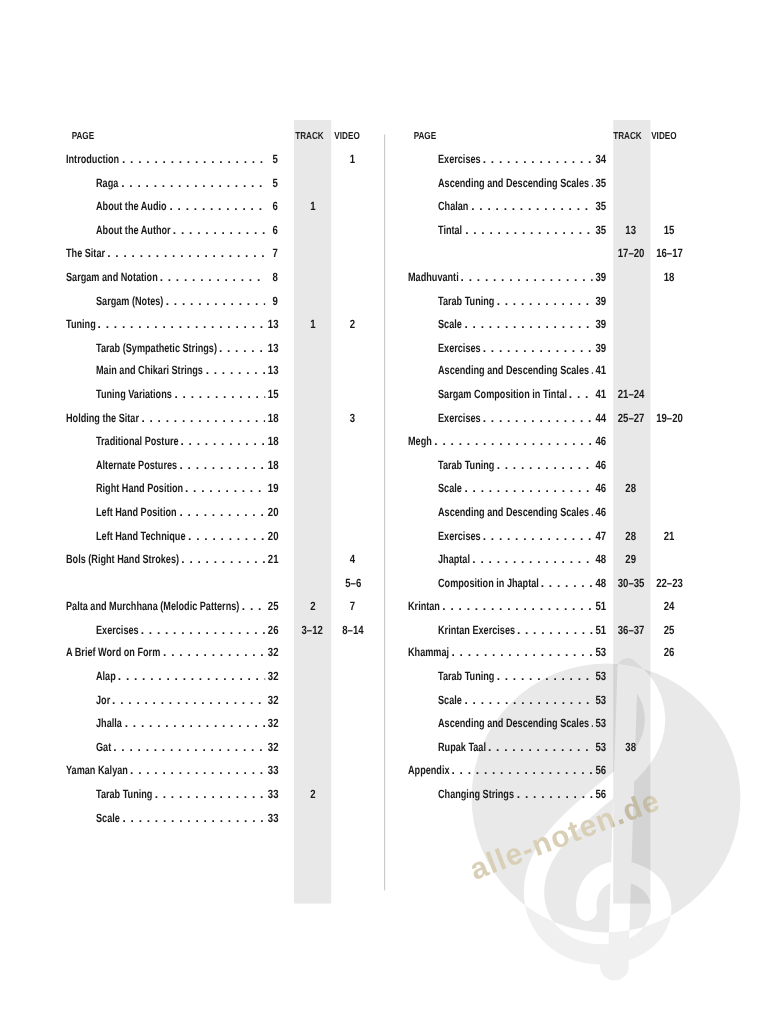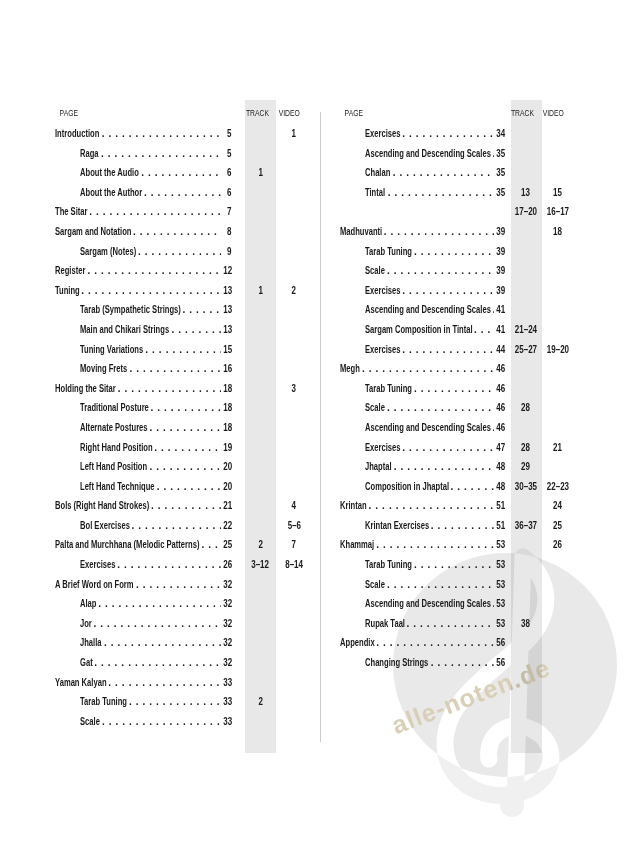--- a/index.html
+++ b/index.html
@@ -30,21 +30,21 @@
   .band-left  { left:245px; }
   .band-right { left:511px; }
   .divider { position:absolute; left:320px; top:112px; width:1px; height:630px;
              background:#cccccc; z-index:1; }
 
   
   .toc-col { position:absolute; top:104px; width:262px; z-index:2; }
   .colA { left:55px; }
   .colB { left:340px; }
 
-  .toc-head { position:relative; height:20px; font-size:8.5px; font-weight:normal;
+  .toc-head { position:relative; height:20px; font-size:8.5px; font-weight:bold;
               line-height:18px; color:#1c1c1c; }
   .toc-head span { position:absolute; top:0; display:block; }
   .h-page  { text-align:right; }
   .h-track, .h-video { text-align:center; }
 
   .toc-row { position:relative; height:19.6px; line-height:19.6px;
              font-size:10px; font-weight:bold; white-space:nowrap; }
   .row-main { display:flex; align-items:flex-end; height:19.6px; }
   .row-label { flex-shrink:0; display:inline-block; transform:scaleX(0.76);
                transform-origin:0 60%; }
@@ -158,27 +158,20 @@
       </div>
       <div class="toc-row">
         <div class="row-main">
           <span class="row-label indent" style="margin-right: -17.8313px;">Sargam (Notes)</span>
           <span class="leader"></span>
           <span class="c-page"><span class="sx-r">9</span></span>
         </div>
       </div>
       <div class="toc-row">
         <div class="row-main">
-          <span class="row-label" style="margin-right: -9.58813px;">Register</span>
-          <span class="leader"></span>
-          <span class="c-page"><span class="sx-r">12</span></span>
-        </div>
-      </div>
-      <div class="toc-row">
-        <div class="row-main">
           <span class="row-label" style="margin-right: -8.24062px;">Tuning</span>
           <span class="leader"></span>
           <span class="c-page"><span class="sx-r">13</span></span>
         </div>
         <span class="cell c-track"><span class="sx-c">1</span></span>
         <span class="cell c-video"><span class="sx-c">2</span></span>
       </div>
       <div class="toc-row">
         <div class="row-main">
           <span class="row-label indent" style="margin-right: -32.205px;">Tarab (Sympathetic Strings)</span>
@@ -195,27 +188,20 @@
       </div>
       <div class="toc-row">
         <div class="row-main">
           <span class="row-label indent" style="margin-right: -19.8013px;">Tuning Variations</span>
           <span class="leader"></span>
           <span class="c-page"><span class="sx-r">15</span></span>
         </div>
       </div>
       <div class="toc-row">
         <div class="row-main">
-          <span class="row-label indent" style="margin-right: -14.7019px;">Moving Frets</span>
-          <span class="leader"></span>
-          <span class="c-page"><span class="sx-r">16</span></span>
-        </div>
-      </div>
-      <div class="toc-row">
-        <div class="row-main">
           <span class="row-label" style="margin-right: -19.2px;">Holding the Sitar</span>
           <span class="leader"></span>
           <span class="c-page"><span class="sx-r">18</span></span>
         </div>
         <span class="cell c-video"><span class="sx-c">3</span></span>
       </div>
       <div class="toc-row">
         <div class="row-main">
           <span class="row-label indent" style="margin-right: -22.1606px;">Traditional Posture</span>
           <span class="leader"></span>
@@ -252,25 +238,20 @@
       </div>
       <div class="toc-row">
         <div class="row-main">
           <span class="row-label" style="margin-right: -29.8313px;">Bols (Right Hand Strokes)</span>
           <span class="leader"></span>
           <span class="c-page"><span class="sx-r">21</span></span>
         </div>
         <span class="cell c-video"><span class="sx-c">4</span></span>
       </div>
       <div class="toc-row">
-        <div class="row-main">
-          <span class="row-label indent" style="margin-right: -16.1369px;">Bol Exercises</span>
-          <span class="leader"></span>
-          <span class="c-page"><span class="sx-r">22</span></span>
-        </div>
         <span class="cell c-video"><span class="sx-c">5–6</span></span>
       </div>
       <div class="toc-row">
         <div class="row-main">
           <span class="row-label" style="margin-right: -45.5644px;">Palta and Murchhana (Melodic Patterns)</span>
           <span class="leader"></span>
           <span class="c-page"><span class="sx-r">25</span></span>
         </div>
         <span class="cell c-track"><span class="sx-c">2</span></span>
         <span class="cell c-video"><span class="sx-c">7</span></span>

